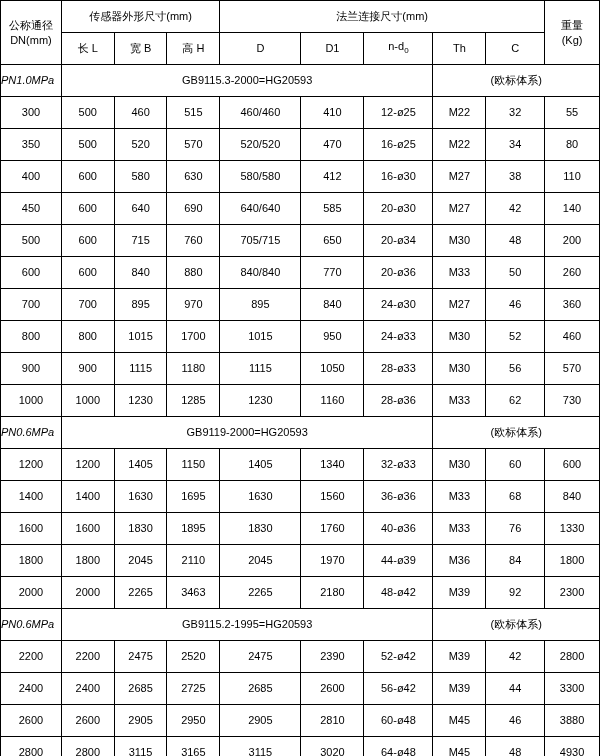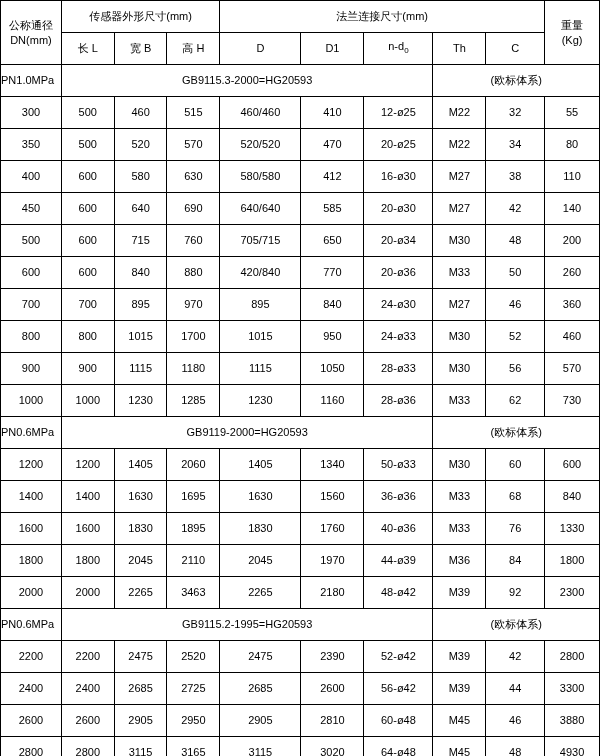--- a/index.html
+++ b/index.html
@@ -54,20 +54,21 @@
     display: block;
     line-height: 1.35;
   }
   .sectionrow td {
     height: 29px;
     font-size: 11.5px;
   }
   .sec-label {
     text-align: left !important;
     padding-left: 6px;
+    font-style: italic;
   }
   .sec-std {
     text-align: left;
     padding-left: 4px;
     margin-top: 16px;
   }
   .sec-note {
     text-align: center;
     padding-right: 6px;
   }
@@ -140,21 +141,21 @@
           <td>32</td>
           <td>55</td>
         </tr>
         <tr>
           <td>350</td>
           <td>500</td>
           <td>520</td>
           <td>570</td>
           <td>520/520</td>
           <td>470</td>
-          <td>20-ø25</td>
+          <td>16-ø25</td>
           <td>M22</td>
           <td>34</td>
           <td>80</td>
         </tr>
         <tr>
           <td>400</td>
           <td>600</td>
           <td>580</td>
           <td>630</td>
           <td>580/580</td>
@@ -186,21 +187,21 @@
           <td>20-ø34</td>
           <td>M30</td>
           <td>48</td>
           <td>200</td>
         </tr>
         <tr>
           <td>600</td>
           <td>600</td>
           <td>840</td>
           <td>880</td>
-          <td>420/840</td>
+          <td>840/840</td>
           <td>770</td>
           <td>20-ø36</td>
           <td>M33</td>
           <td>50</td>
           <td>260</td>
         </tr>
         <tr>
           <td>700</td>
           <td>700</td>
           <td>895</td>
@@ -250,24 +251,24 @@
         </tr>
         <tr class="sectionrow">
           <td class="sec-label">PN0.6MPa</td>
           <td colspan="6" class="sec-std">GB9119-2000=HG20593</td>
           <td colspan="3" class="sec-note">(欧标体系)</td>
         </tr>
         <tr>
           <td>1200</td>
           <td>1200</td>
           <td>1405</td>
-          <td>2060</td>
+          <td>1150</td>
           <td>1405</td>
           <td>1340</td>
-          <td>50-ø33</td>
+          <td>32-ø33</td>
           <td>M30</td>
           <td>60</td>
           <td>600</td>
         </tr>
         <tr>
           <td>1400</td>
           <td>1400</td>
           <td>1630</td>
           <td>1695</td>
           <td>1630</td>

